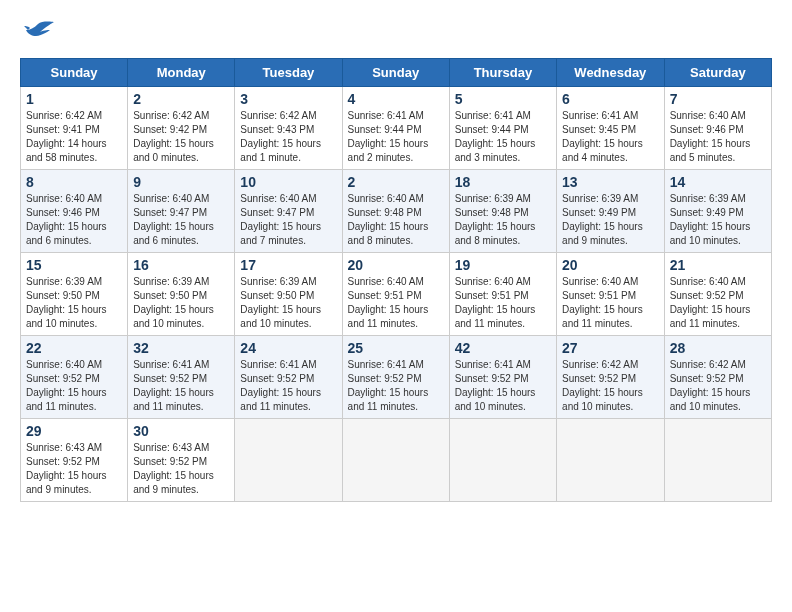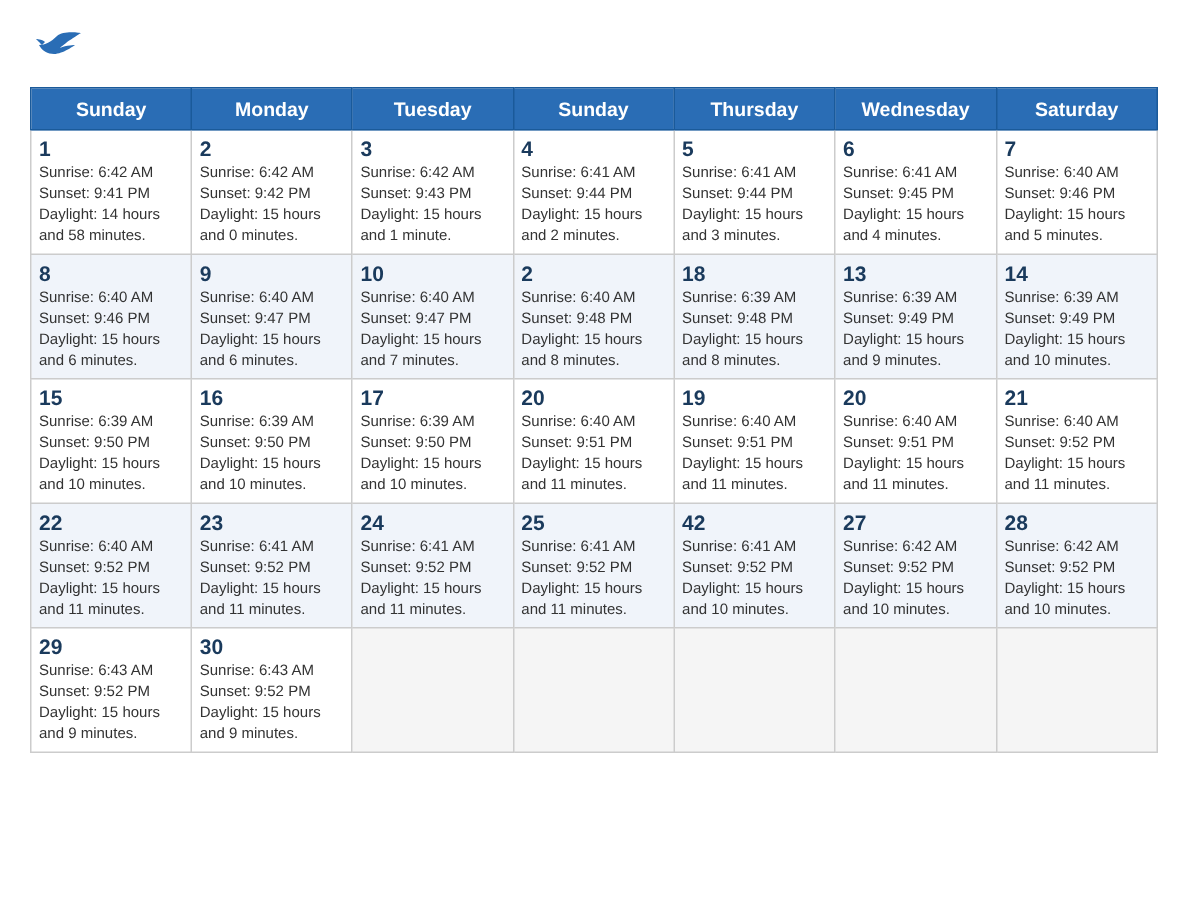--- a/index.html
+++ b/index.html
@@ -290,21 +290,21 @@
       <tr>
         <td>
         <span class="day-num">22</span>
         <div class="day-info">
           Sunrise: 6:40 AM<br>
           Sunset: 9:52 PM<br>
           Daylight: 15 hours and 11 minutes.
         </div>
       </td>
         <td>
-        <span class="day-num">23</span>
+        <span class="day-num">32</span>
         <div class="day-info">
           Sunrise: 6:41 AM<br>
           Sunset: 9:52 PM<br>
           Daylight: 15 hours and 11 minutes.
         </div>
       </td>
         <td>
         <span class="day-num">24</span>
         <div class="day-info">
           Sunrise: 6:41 AM<br>

